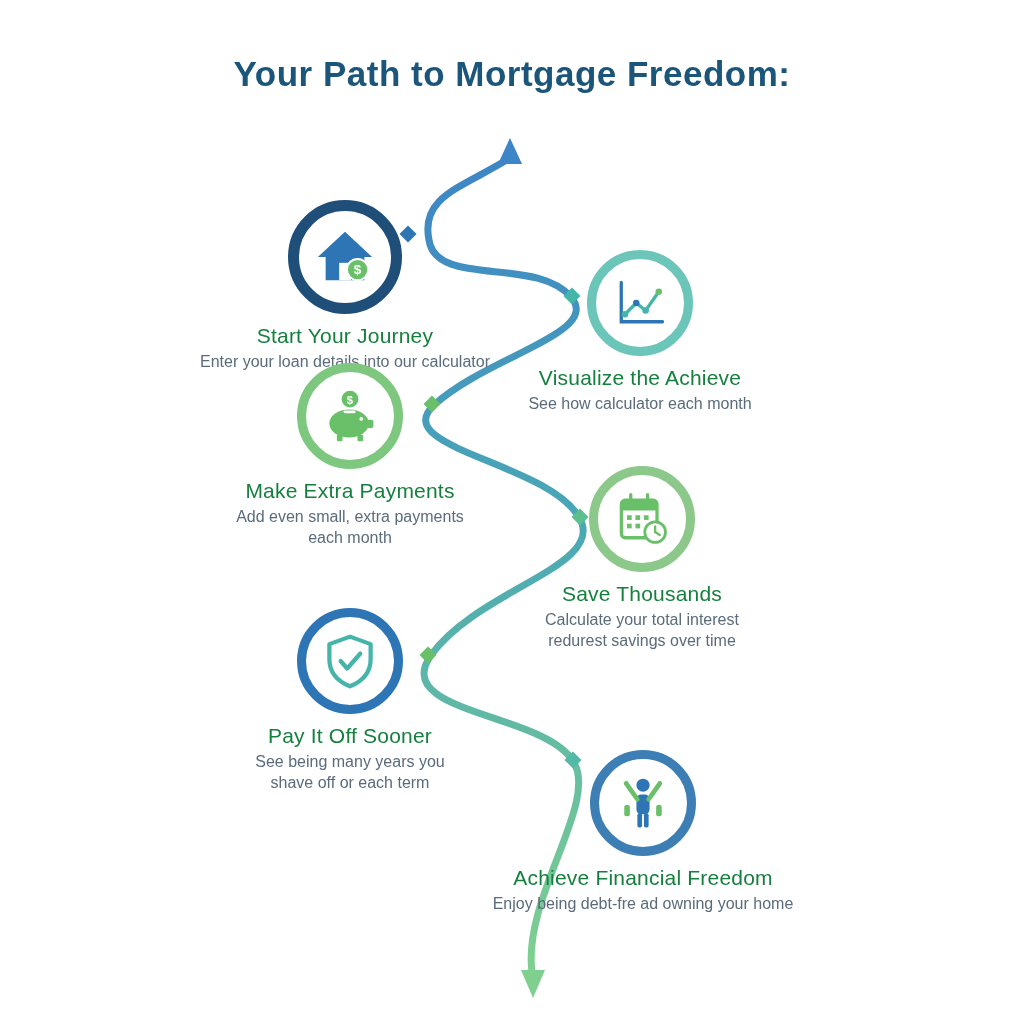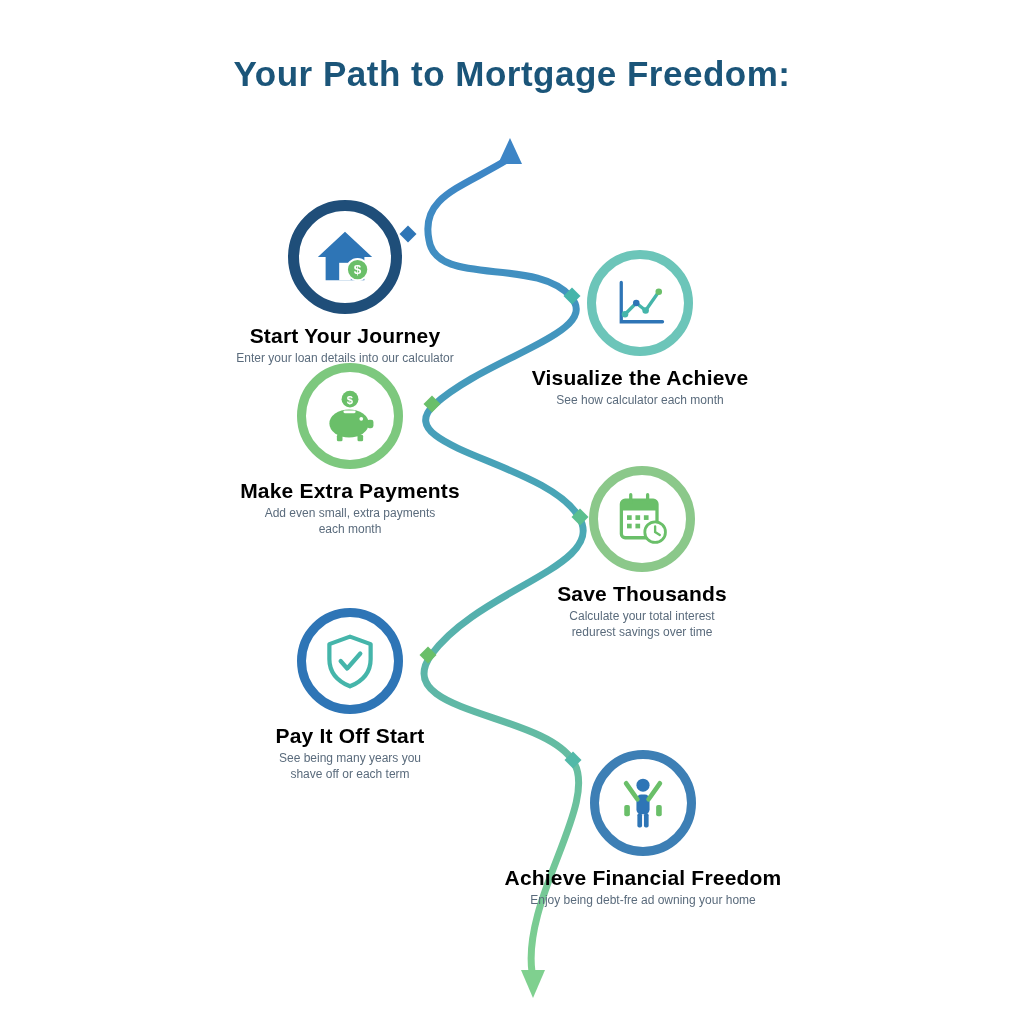--- a/index.html
+++ b/index.html
@@ -13,22 +13,22 @@
   }
   .title span{display:block;}
   .path-svg{position:absolute;top:0;left:0;width:1024px;height:1024px;}
   .step{position:absolute;width:360px;text-align:center;}
   .ring{
     margin:0 auto;border-radius:50%;background:#ffffff;box-sizing:border-box;
     display:flex;align-items:center;justify-content:center;
   }
   .ring.large{width:114px;height:114px;border:11px solid #1f4e79;}
   .ring.normal{width:106px;height:106px;border:9px solid #888;}
-  .step h2{margin:10px 0 3px;font-size:21px;font-weight:bold;color:#000000;letter-spacing:.2px;}
-  .step p{margin:0;font-size:12px;color:#5a6b7c;line-height:1.32;}
+  .step h2{margin:10px 0 3px;font-size:21px;font-weight:normal;color:#15803d;letter-spacing:.2px;}
+  .step p{margin:0;font-size:16px;color:#5a6b7c;line-height:1.32;}
   .step p span{display:block;}
   
   .step-1{left:165px;top:200px;}
   .step-2{left:460px;top:250px;}
   .step-3{left:170px;top:363px;}
   .step-4{left:462px;top:466px;}
   .step-5{left:170px;top:608px;}
   .step-6{left:463px;top:750px;}
 </style>
 </head>
@@ -141,21 +141,21 @@
     </p>
   </div>
 
   <div class="step step-5">
     <div class="ring normal" style="border-color: rgb(46, 117, 182);">
       <svg width="60" height="60" viewBox="0 0 64 64">
         <path d="M32 6 L54 14 L54 30 C54 45 44 54 32 59 C20 54 10 45 10 30 L10 14 Z" fill="#ffffff" stroke="#45b5aa" stroke-width="4.5" stroke-linejoin="round"></path>
         <polyline points="22,32 29,40 43,24" fill="none" stroke="#45b5aa" stroke-width="4.5" stroke-linecap="round" stroke-linejoin="round"></polyline>
       </svg>
     </div>
-    <h2>Pay It Off Start</h2>
+    <h2>Pay It Off Sooner</h2>
     <p>
       <span>See being many years you</span>
       <span>shave off or each term</span>
     </p>
   </div>
 
   <div class="step step-6">
     <div class="ring normal" style="border-color: rgb(61, 127, 181);">
       <svg width="60" height="60" viewBox="0 0 64 64">
         <circle cx="32" cy="13" r="7" fill="#2e75b6"></circle>

